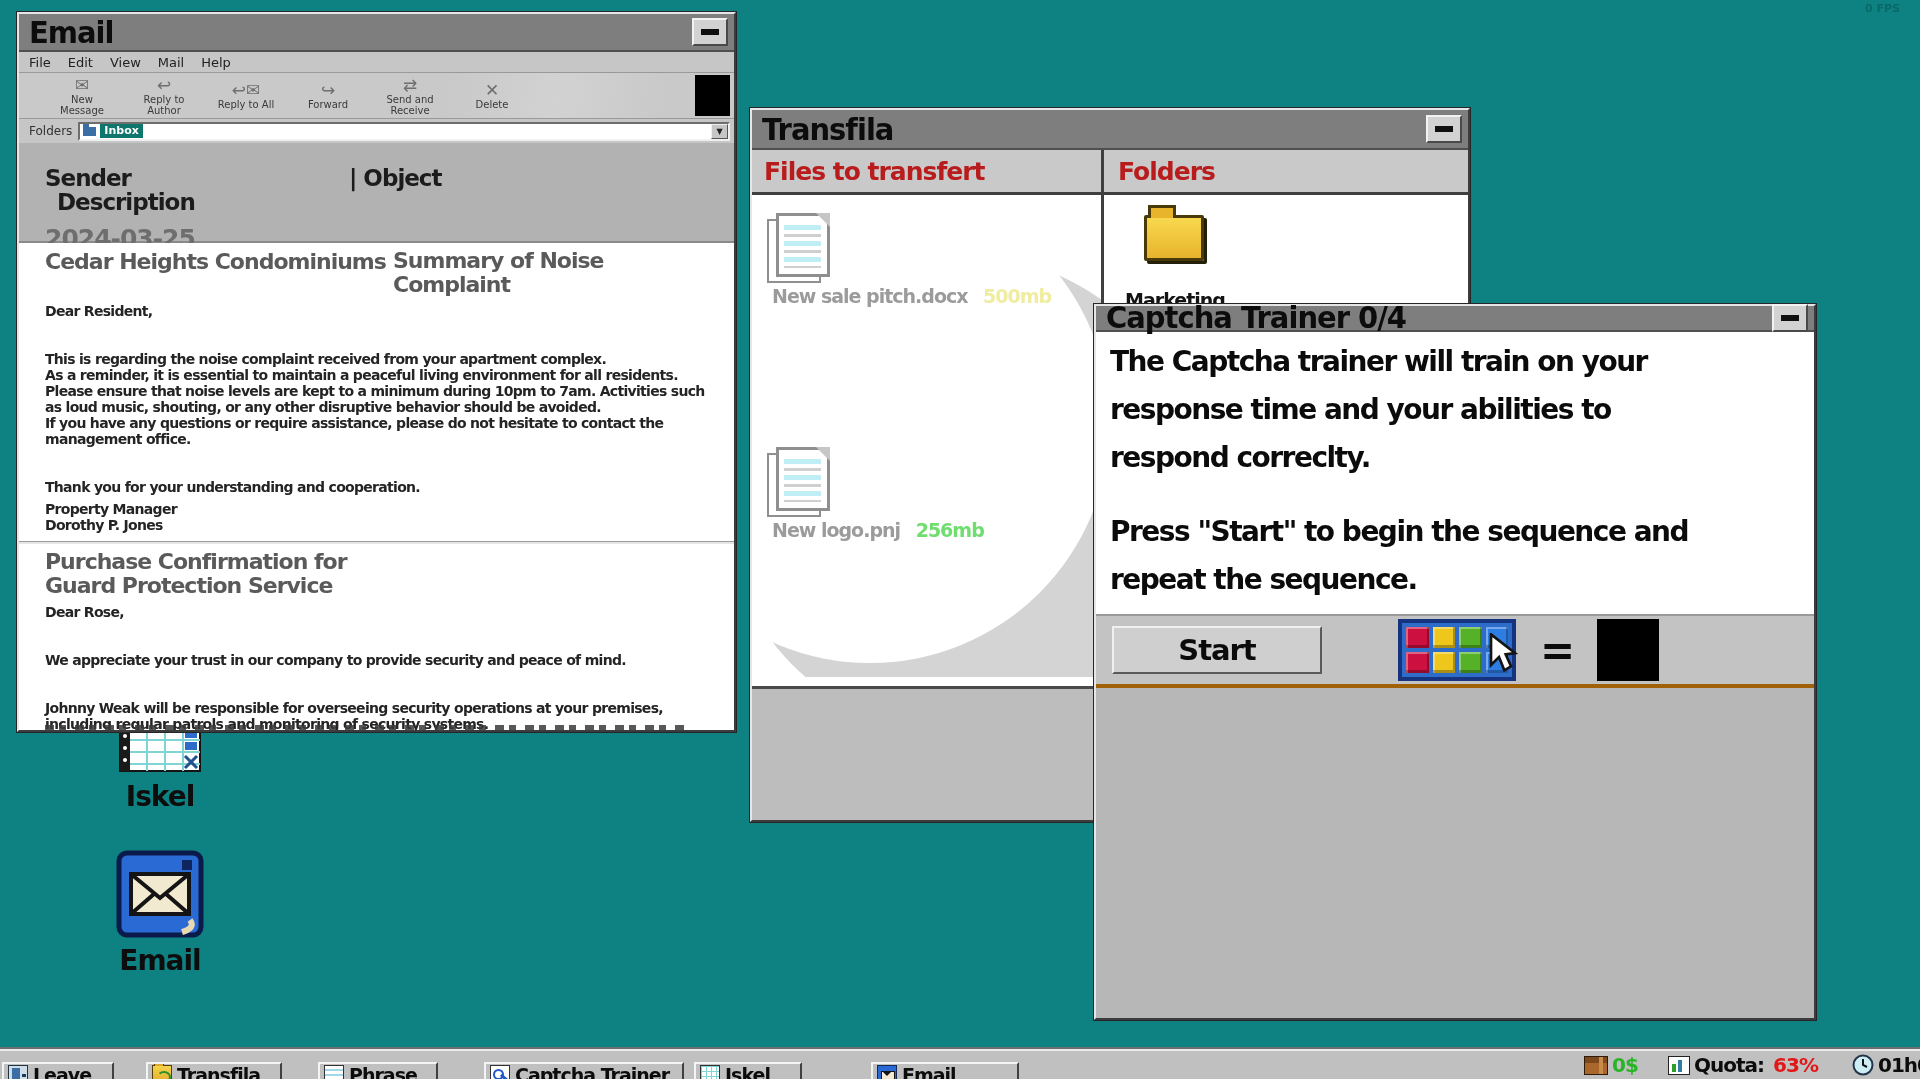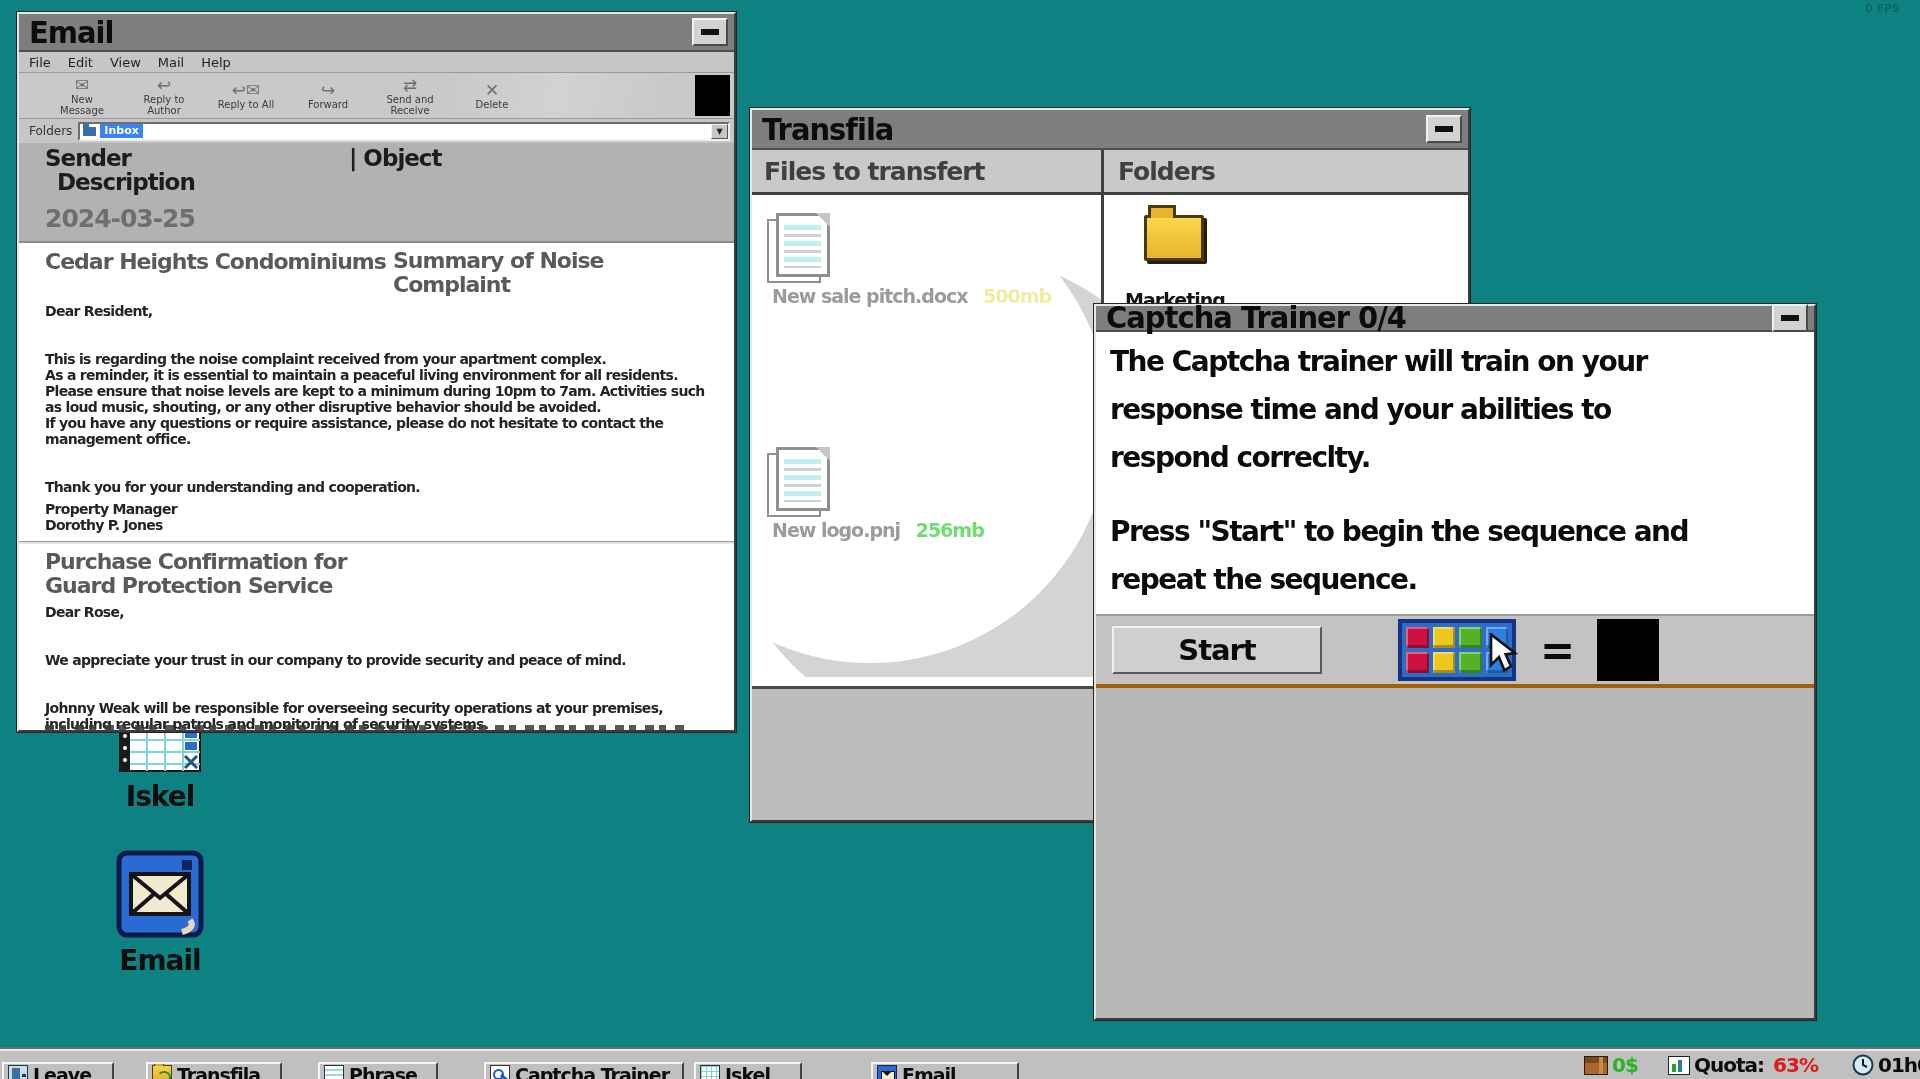--- a/index.html
+++ b/index.html
@@ -34,25 +34,25 @@
   .tbtn{width:82px;display:flex;flex-direction:column;align-items:center;cursor:pointer;flex:none;}
   .ticon{font-size:17px;line-height:18px;color:#6f6f6f;}
   .tlabel{font-size:10px;line-height:11px;color:#3a3a3a;text-align:center;}
   .tblack{position:absolute;right:4px;top:2px;width:35px;height:41px;background:#000;}
   .folderrow{height:24px;display:flex;align-items:center;padding:0 4px 0 10px;flex:none;gap:6px;}
   .flabel{font-size:12px;color:#333;flex:none;}
   .combo{flex:1;height:19px;background:#fff;border:2px solid;border-color:#6e6e6e #f0f0f0 #f0f0f0 #6e6e6e;
          display:flex;align-items:center;gap:4px;padding-left:3px;cursor:pointer;}
   .cicon{width:13px;height:9px;background:#3a6ea5;position:relative;flex:none;}
   .cicon:before{content:"";position:absolute;top:-3px;left:0;width:6px;height:3px;background:#3a6ea5;}
-  .csel{font-size:11px;font-weight:bold;color:#fff;background:#3b82f6;padding:0 4px;line-height:14px;}
+  .csel{font-size:11px;font-weight:bold;color:#fff;background:#0f766e;padding:0 4px;line-height:14px;}
   .carrow{margin-left:auto;width:17px;height:15px;background:#c6c6c6;border:1px solid;
           border-color:#f0f0f0 #555 #555 #f0f0f0;font-size:8px;color:#222;display:flex;
           align-items:center;justify-content:center;}
-  .listhead{height:100px;background:#b2b2b2;padding:2px 10px 0 26px;flex:none;
+  .listhead{height:100px;background:#b2b2b2;padding:22px 10px 0 26px;flex:none;
             border-bottom:2px solid #8a8a8a;color:#1c1c1c;}
   .lh1{display:flex;font-size:23px;font-weight:bold;letter-spacing:-1px;}
   .lh1 .lhobj{margin-left:218px;}
   .lh2{font-size:23px;font-weight:bold;letter-spacing:-1px;margin:-2px 0 0 12px;}
   .lhdate{font-size:25px;font-weight:bold;letter-spacing:-1px;color:#6e6e6e;margin-top:9px;}
   .econtent{flex:1;background:#fff;overflow:hidden;position:relative;padding:6px 14px 0 26px;}
   .mhead{display:flex;align-items:flex-start;}
   .msender{width:348px;flex:none;font-size:22px;font-weight:bold;letter-spacing:-1px;color:#5a5a5a;}
   .msubject{font-size:22px;font-weight:bold;letter-spacing:-1px;color:#5a5a5a;line-height:24px;}
   .mbody{font-size:14px;font-weight:bold;letter-spacing:-0.7px;line-height:16px;color:#242424;margin-top:6px;}
@@ -60,21 +60,21 @@
         text-align:left;margin:6px 6px 0 0;}
   .mdivider{height:3px;background:#9a9a9a;border-bottom:2px solid #e6e6e6;margin:8px -14px 6px -26px;}
   .clipfringe{position:absolute;bottom:0;left:26px;width:640px;height:5px;opacity:.85;
       background:repeating-linear-gradient(90deg,#3a3a3a 0 9px,transparent 9px 14px,#3a3a3a 14px 21px,transparent 21px 30px);}
 
   
   #win-transfila{left:750px;top:108px;width:720px;height:714px;z-index:2;}
   .theader{height:45px;background:#c9c9c9;border-bottom:3px solid #3f3f3f;display:flex;flex:none;}
   .th-left{width:352px;flex:none;border-right:3px solid #3f3f3f;display:flex;align-items:center;padding-left:12px;}
   .th-right{flex:1;display:flex;align-items:center;padding-left:14px;}
-  .thtext{font-size:25px;font-weight:bold;letter-spacing:-1px;color:#404040;}
+  .thtext{font-size:25px;font-weight:bold;letter-spacing:-1px;color:#b91c1c;}
   .tbody{flex:1;display:flex;min-height:0;}
   .tpanel-left{width:352px;flex:none;background:#fff;border-right:3px solid #3f3f3f;
                position:relative;overflow:hidden;}
   .tpanel-right{flex:1;background:#fff;position:relative;overflow:hidden;}
   .crescent{position:absolute;left:0;top:0;z-index:0;}
   .fileitem{position:absolute;z-index:1;cursor:pointer;}
   .docicon{width:54px;height:64px;background:#fff;border:3px solid #8f8f8f;position:relative;
            box-shadow:-9px 6px 0 -2px #ffffff,-9px 6px 0 0 #8f8f8f;}
   .docicon:before{content:"";position:absolute;top:-3px;right:-3px;width:0;height:0;
            border-top:14px solid #c6c6c6;border-left:14px solid transparent;}

